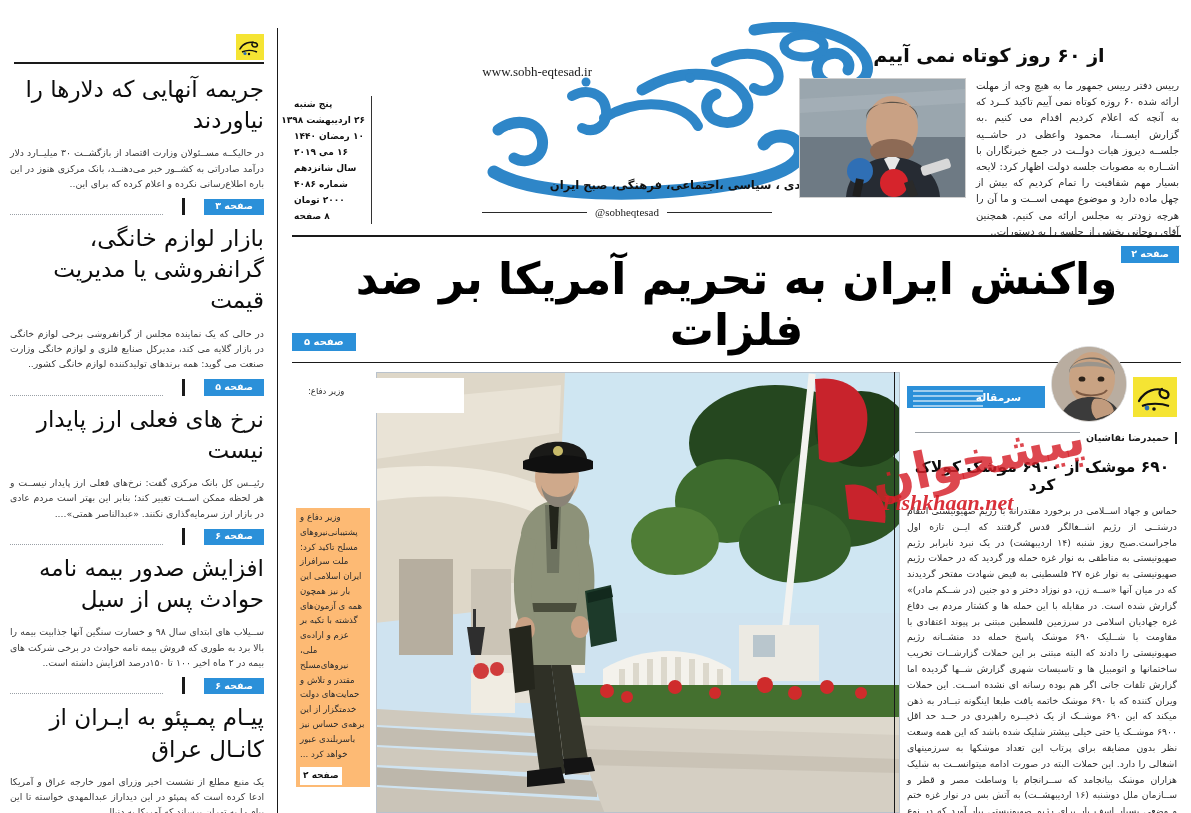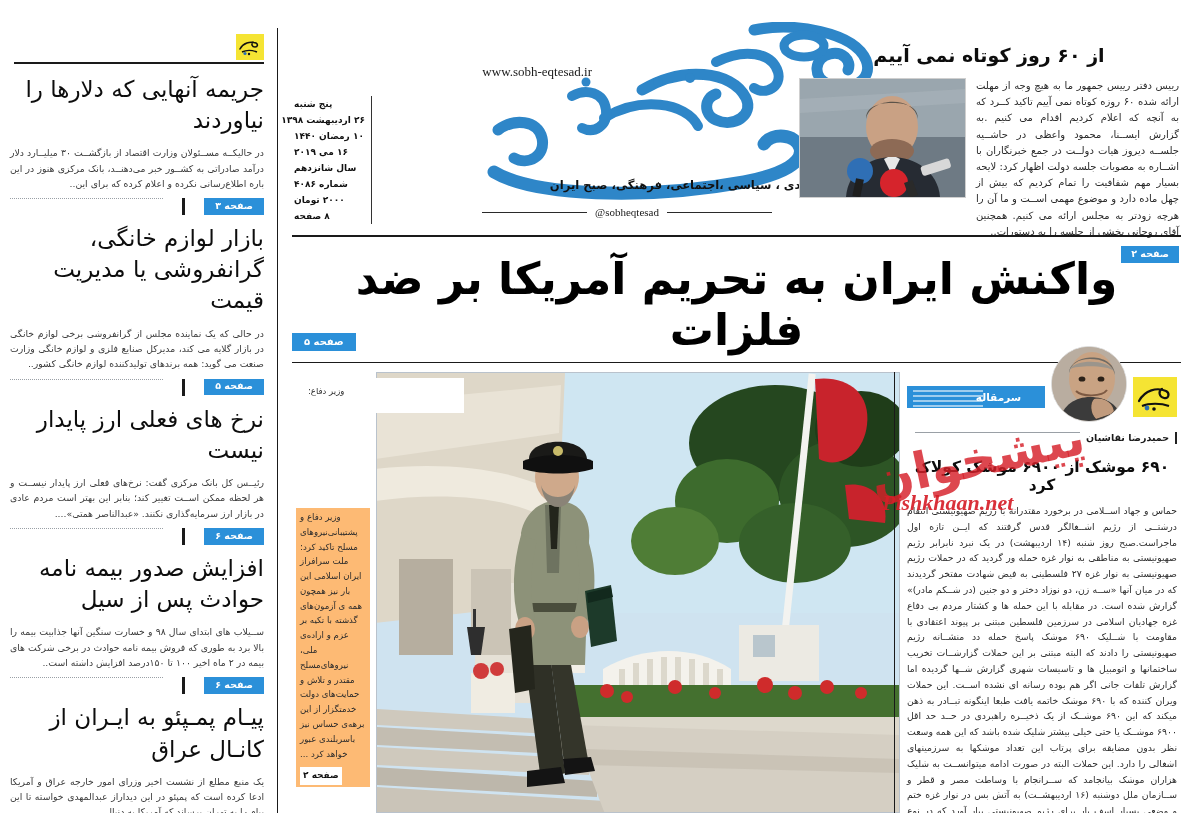--- a/index.html
+++ b/index.html
@@ -28,21 +28,21 @@
   .body-text {
     font-size: 10px;
     line-height: 1.62;
     text-align: justify;
     color: #2a2a2a;
   }
 
   
   .badge-row {
     display: flex;
-    align-items: flex-start;
+    align-items: flex-end;
     gap: 16px;
     margin-top: 7px;
     direction: ltr;
   }
   .badge-rule {
     flex: 1 1 auto;
     border-top: 1px dotted #9aa0a6;
     height: 0;
   }
   .badge-tick {

